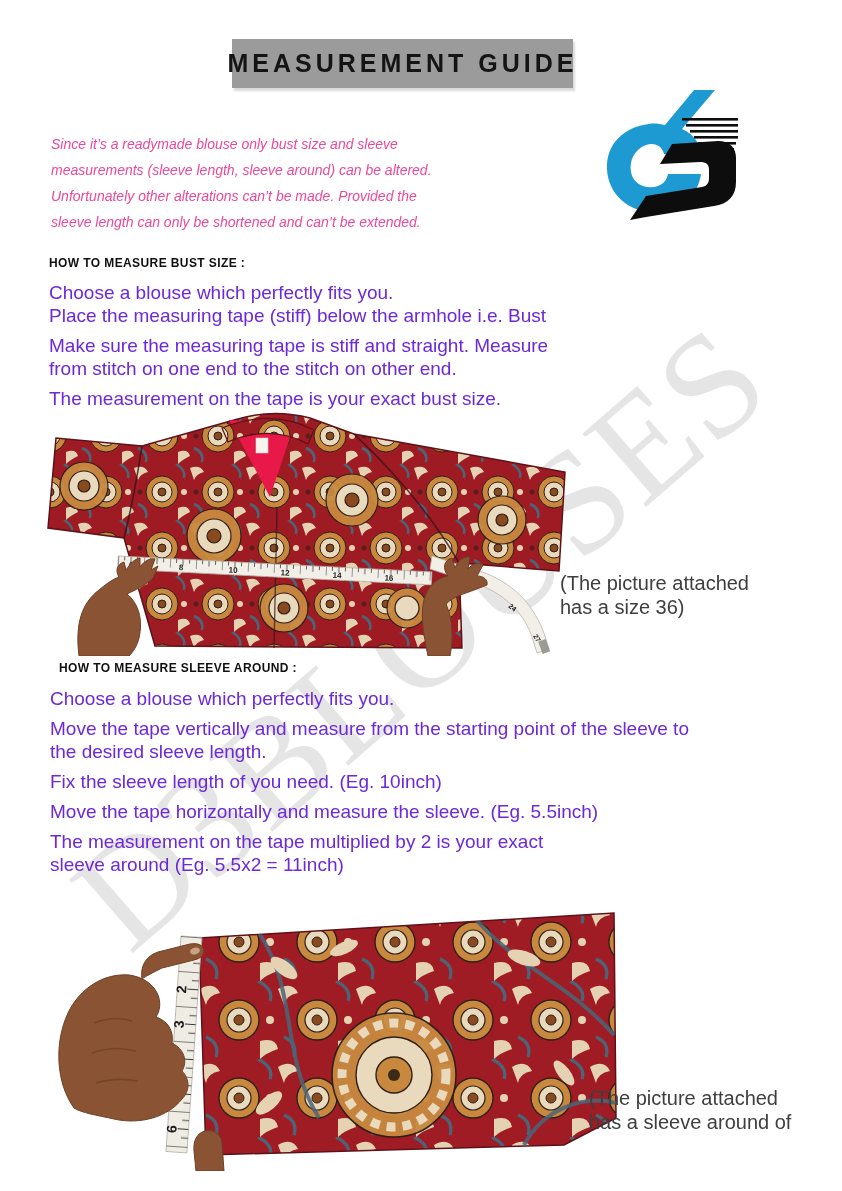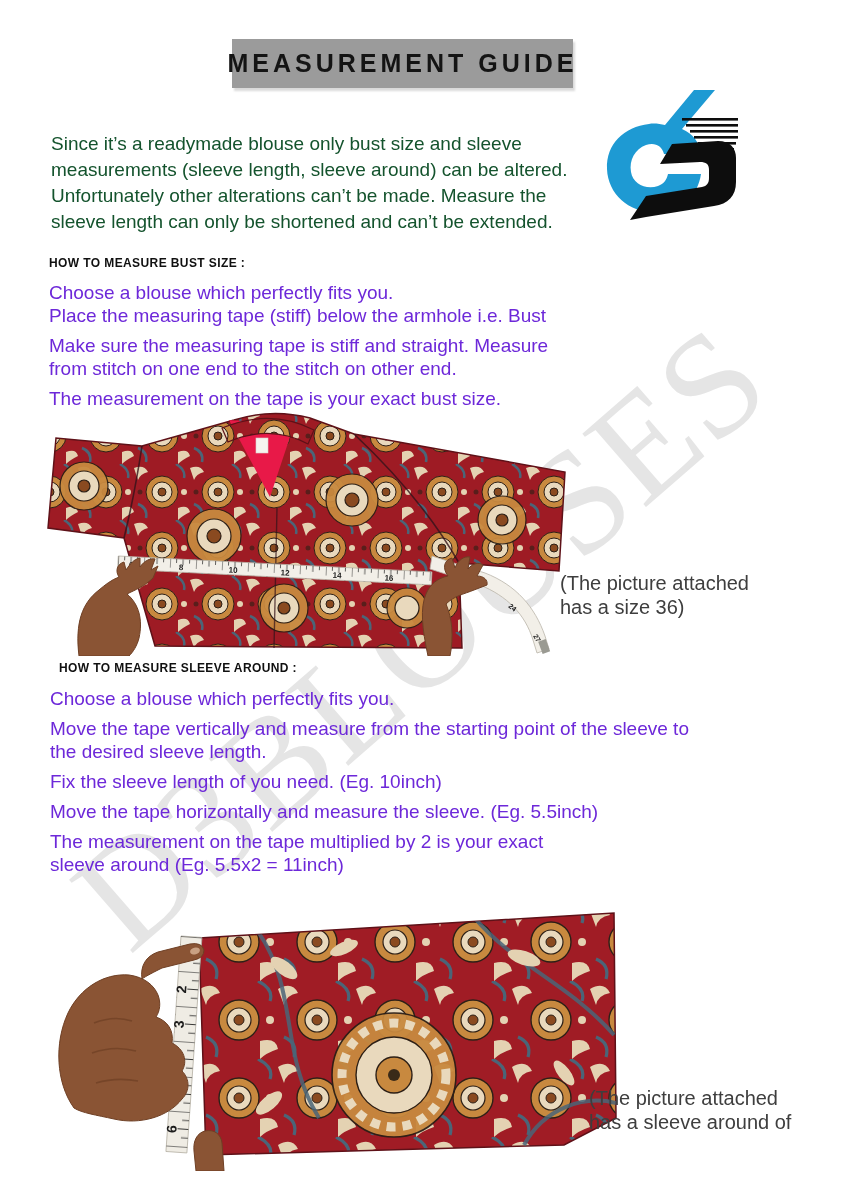--- a/index.html
+++ b/index.html
@@ -6,21 +6,21 @@
   .page{position:relative;width:842px;height:1191px;background:#ffffff;overflow:hidden;
         font-family:"Liberation Sans",sans-serif;color:#3e3e3e;}
   .watermark{position:absolute;left:-65px;top:552px;width:970px;text-align:center;
         transform:rotate(-41deg);font-family:"Liberation Serif",serif;font-size:148px;
         color:#e5e5e5;letter-spacing:2px;z-index:0;white-space:nowrap;font-weight:400;}
   .content{position:absolute;left:4px;top:0;width:842px;height:1191px;z-index:1;}
   .header-bar{position:absolute;left:228px;top:39px;width:341px;height:49px;background:#9b9b9b;
         display:flex;align-items:center;justify-content:center;box-shadow:2px 3px 2px rgba(0,0,0,0.15);}
   .header-title{font-size:25px;font-weight:bold;letter-spacing:4px;color:#141414;white-space:nowrap;}
   .logo{position:absolute;left:598px;top:86px;width:142px;height:148px;}
-  .body-text{font-size:19px;line-height:26px;color:#14532d;white-space:nowrap;}
+  .body-text{font-size:14px;line-height:26px;color:#ec4899;white-space:nowrap;font-style:italic;}
   .intro{position:absolute;left:47px;top:131px;}
   .sec-heading{position:absolute;font-size:12px;font-weight:bold;letter-spacing:0.4px;color:#101010;white-space:nowrap;}
   .h-bust{left:45px;top:256px;}
   .h-sleeve{left:55px;top:661px;}
   .para-block{position:absolute;}
   .pb-bust{left:45px;top:281px;}
   .pb-sleeve{left:46px;top:687px;}
   .para-group{margin-bottom:7px;}
   .para-line{font-size:19px;line-height:23px;white-space:nowrap;color:#6d28d9;}
   .caption{position:absolute;font-size:20px;line-height:24px;color:#3e3e3e;}
@@ -57,21 +57,21 @@
         <rect x="104" y="68" width="26" height="2.6"></rect>
       </g>
       <path fill="#0d0d0d" d="M 70,58 L 116,55 C 128,55 134,62 134,72 L 134,96
         C 134,110 126,118 112,120 L 44,131 L 28,134 L 44,110 L 100,101 C 105,100 107,97 107,92 L 107,84
         C 107,78 104,76 98,76 L 58,78 Z"></path>
     </svg>
 
     <div class="intro">
       <div class="body-text">Since it’s a readymade blouse only bust size and sleeve</div>
       <div class="body-text">measurements (sleeve length, sleeve around) can be altered.</div>
-      <div class="body-text">Unfortunately other alterations can’t be made. Measure the</div>
+      <div class="body-text">Unfortunately other alterations can’t be made. Provided the</div>
       <div class="body-text">sleeve length can only be shortened and can’t be extended.</div>
     </div>
 
     <div class="sec-heading h-bust">HOW TO MEASURE BUST SIZE :</div>
     <div class="para-block pb-bust">
       <div class="para-group">
         <div class="para-line">Choose a blouse which perfectly fits you.</div>
         <div class="para-line">Place the measuring tape (stiff) below the armhole i.e. Bust</div>
       </div>
       <div class="para-group">

